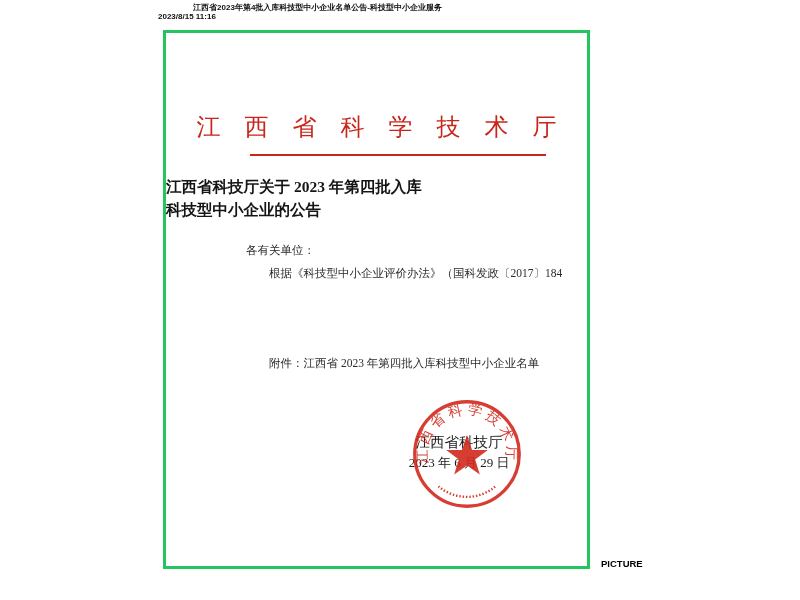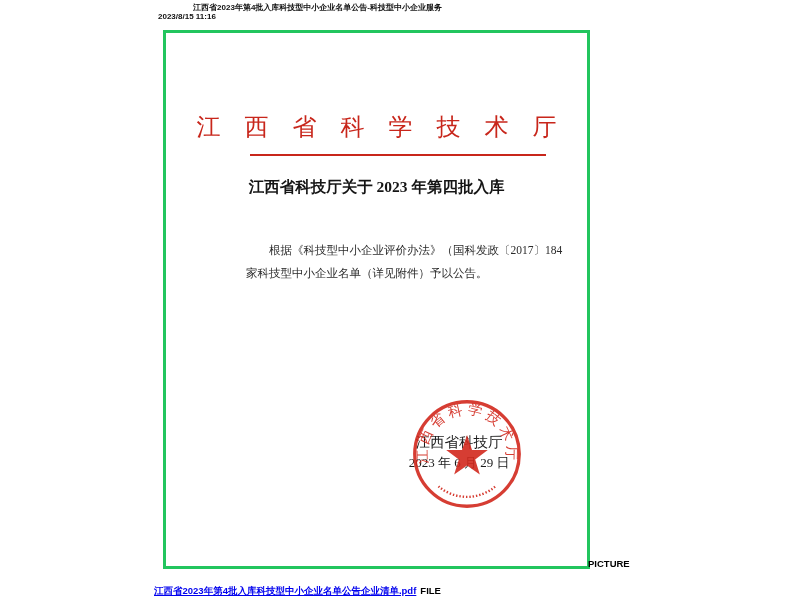--- a/index.html
+++ b/index.html
@@ -27,21 +27,21 @@
     position:absolute;top:78px;left:0;width:100%;
     text-align:center;font-size:24px;letter-spacing:9px;text-indent:9px;
     color:#c8261b;font-weight:400;white-space:nowrap;
   }
   .red-rule{
     position:absolute;top:121px;left:84px;width:296px;height:2px;
     background:#c8261b;
   }
   .doc-title{
     position:absolute;top:142px;left:0;width:100%;
-    text-align:center;font-size:15.5px;font-weight:700;line-height:23px;color:#151515;
+    font-size:15.5px;font-weight:700;line-height:23px;color:#151515;
   }
   .letter-body{
     position:absolute;top:206px;left:80px;width:314px;
     font-size:11.5px;line-height:22.6px;color:#2b2b2b;white-space:nowrap;
   }
   .letter-body .indent{ text-indent:2em; }
   .attachment{
     position:absolute;top:323px;left:80px;width:314px;
     font-size:11.5px;color:#2b2b2b;text-indent:2em;white-space:nowrap;
   }
@@ -53,21 +53,21 @@
     position:absolute;top:421px;left:228px;width:130px;
     text-align:center;font-size:13px;color:#1c1c1c;z-index:1;white-space:nowrap;
   }
   .seal{
     position:absolute;left:244px;top:364px;width:114px;height:114px;
     z-index:2;opacity:0.9;
   }
   .picture-badge{
     position:absolute;left:588px;top:558px;
     font-family:"Liberation Sans","DejaVu Sans",sans-serif;
-    font-size:9.5px;font-weight:700;color:#000;
+    font-size:9.5px;font-weight:700;color:#000;padding-left:13px;
   }
   
   .footer-row{
     position:absolute;left:154px;top:585px;white-space:nowrap;
     font-family:"Liberation Sans","DejaVu Sans",sans-serif;
     font-size:9.5px;font-weight:700;
   }
   .footer-row a{
     color:#0000ee;text-decoration:underline;cursor:pointer;
   }
@@ -82,42 +82,41 @@
   <span class="print-title">江西省2023年第4批入库科技型中小企业名单公告-科技型中小企业服务</span>
 
   <div class="doc-image">
 
     <div class="letterhead">江 西 省 科 学 技 术 厅</div>
 
     <div class="red-rule"></div>
 
     <div class="doc-title">
       <div>江西省科技厅关于 2023 年第四批入库</div>
+      <div>科技型中小企业的公告</div>
     </div>
 
     <div class="letter-body">
+      <div>各有关单位：</div>
       <div class="indent">根据《科技型中小企业评价办法》（国科发政〔2017〕184</div>
-      <div>家科技型中小企业名单（详见附件）予以公告。</div>
     </div>
 
+    <div class="attachment">附件：江西省 2023 年第四批入库科技型中小企业名单</div>
 
     <div class="signer">江西省科技厅</div>
     <div class="sign-date">2023 年 6 月 29 日</div>
 
     <svg class="seal" viewBox="0 0 120 120" xmlns="http://www.w3.org/2000/svg">
       <circle cx="60" cy="60" r="55" fill="none" stroke="#d2291e" stroke-width="3.5"></circle>
       <path id="sealArc" d="M 20,72.8 A 42,42 0 1 1 100,72.8" fill="none"></path>
       <text fill="#d2291e" font-size="15" letter-spacing="4" font-family="Liberation Serif, DejaVu Serif, serif">
         <textPath href="#sealArc" startOffset="50%" text-anchor="middle">江西省科学技术厅</textPath>
       </text>
       <polygon points="60,40 65.3,55.7 81.9,55.9 68.6,65.8 73.5,81.6 60,72 46.5,81.6 51.4,65.8 38.1,55.9 54.7,55.7" fill="#d2291e"></polygon>
       <path d="M 30,94 A 46,46 0 0 0 90,94" fill="none" stroke="#d2291e" stroke-width="2.5" stroke-dasharray="1.5,2"></path>
     </svg>
 
   </div>
 
   <span class="picture-badge">PICTURE</span>
 
-  <div class="footer-row">
-    <a>江西省2023年第4批入库科技型中小企业名单公告企业清单.pdf</a><span class="file-badge">FILE</span>
-  </div>
 
 </div>
 
 </body></html>

